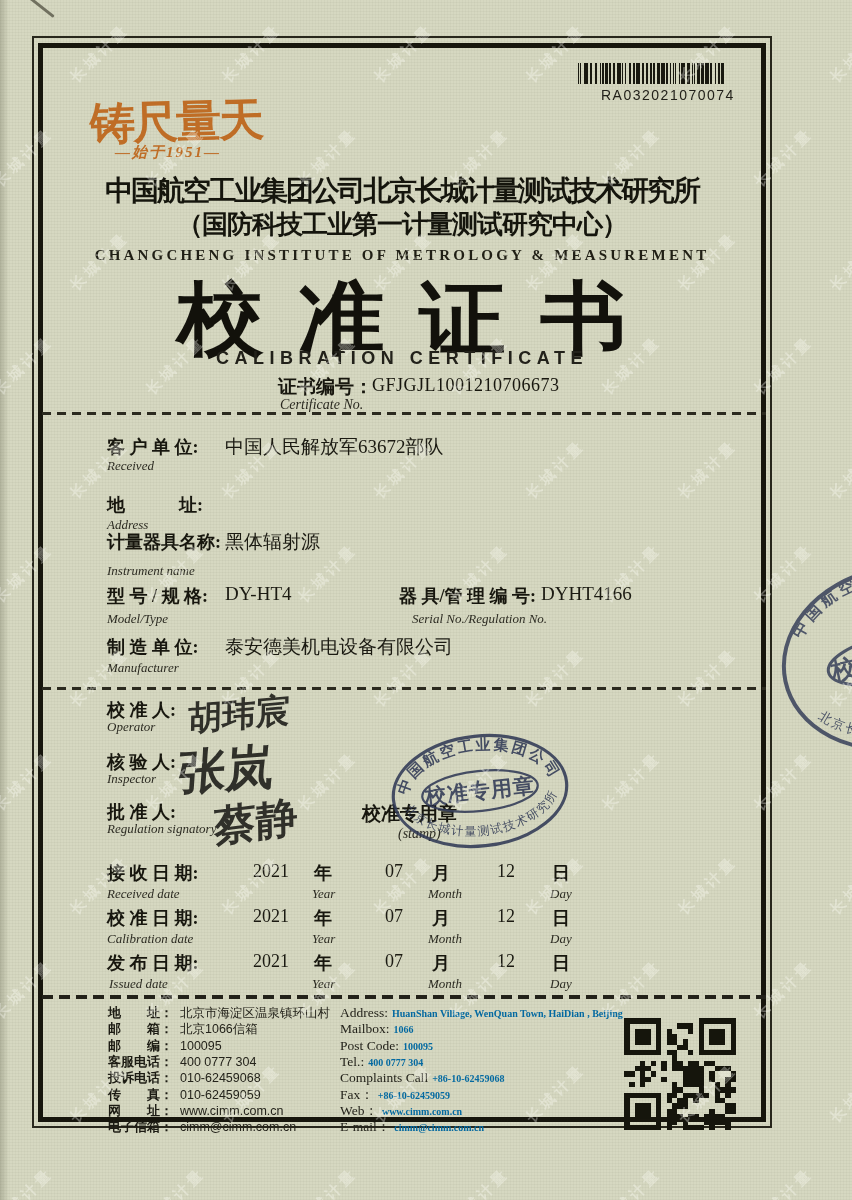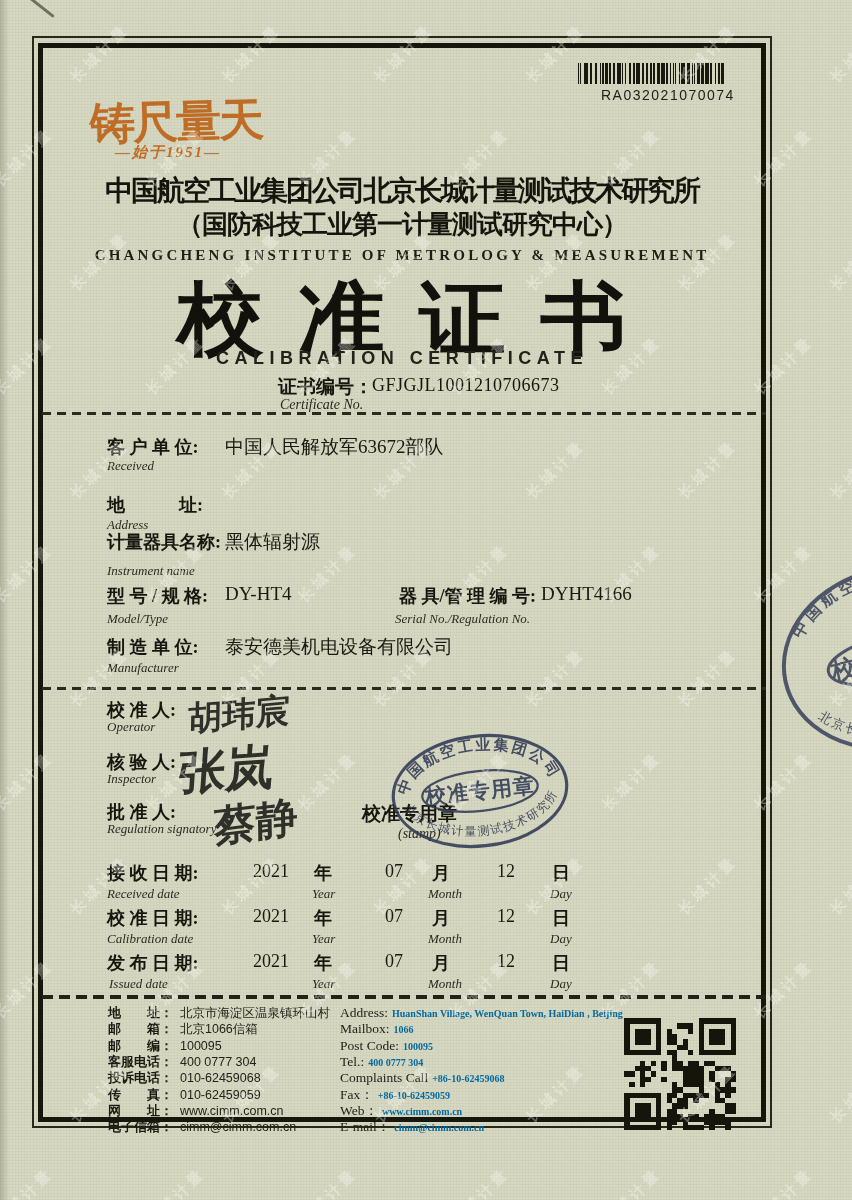--- a/index.html
+++ b/index.html
@@ -122,21 +122,21 @@
   <div class="abs f-label" style="top:530px">计量器具名称:</div>
   <div class="abs f-value" style="top:529px">黑体辐射源</div>
   <div class="abs f-sub" style="top:563px">Instrument name</div>
 
   <div class="abs f-label" style="top:584px">型 号 / 规 格:</div>
   <div class="abs f-value" style="top:583px">DY-HT4</div>
   <div class="abs f-sub" style="top:611px">Model/Type</div>
 
   <div class="abs f-label" style="top:584px; left:399px">器 具/管 理 编 号:</div>
   <div class="abs f-value" style="top:583px; left:541px">DYHT4166</div>
-  <div class="abs f-sub" style="top:611px; left:395px">Serial No./Regulation No.</div>
+  <div class="abs f-sub" style="top:611px; left:412px">Serial No./Regulation No.</div>
 
   <div class="abs f-label" style="top:635px">制 造 单 位:</div>
   <div class="abs f-value" style="top:634px">泰安德美机电设备有限公司</div>
   <div class="abs f-sub" style="top:660px">Manufacturer</div>
 
   <div class="abs dash dash2"></div>
 
   <div class="abs f-label" style="top:698px">校 准 人:</div>
   <div class="abs f-sub" style="top:719px">Operator</div>
   <div class="abs sig" style="left:188px; top:692px; font-size:34px; transform:rotate(-5deg) skewX(-6deg)">胡玮宸</div>

